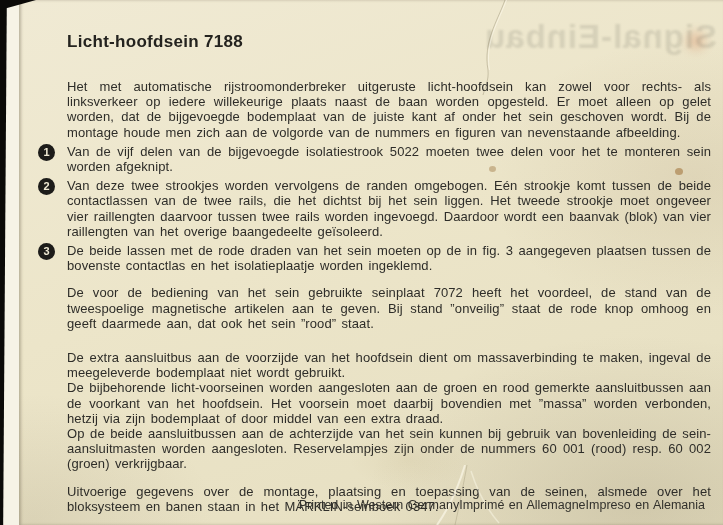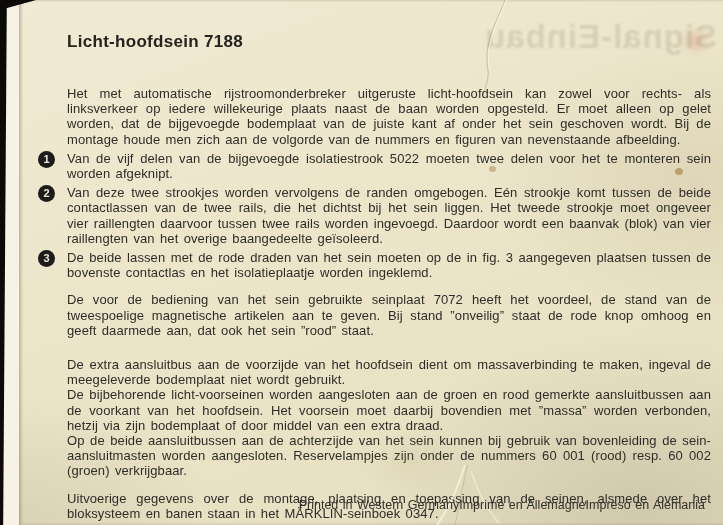--- a/index.html
+++ b/index.html
@@ -21,21 +21,21 @@
       radial-gradient(ellipse 420px 260px at 88% 96%, rgba(125,113,86,0.20), transparent 65%),
       radial-gradient(ellipse 260px 180px at 2% 99%, rgba(130,118,90,0.14), transparent 70%),
       linear-gradient(160deg, #f0ead4 0%, var(--paper,#ece5c9) 45%, #e5dec0 100%);
     box-shadow: inset 2px 0 3px rgba(90,80,60,0.35);
   }
   .corner-wedge {
     position:absolute; left:0; top:0; width:36px; height:10px;
     background:#0b0a08; clip-path:polygon(0 0, 100% 0, 0 100%);
   }
   .title {
-    margin:0 0 34px 0; font-size:17px; font-weight:bold;
+    margin:0 0 27px 0; font-size:17px; font-weight:bold;
     letter-spacing:0.3px; color:#24231f;
   }
   .para, .step {
     margin:0 0 4px 0; font-size:13px; line-height:15.2px;
     text-align:justify; word-spacing:1.6px; letter-spacing:0.1px;
   }
   .step { position:relative; }
   .badge {
     position:absolute; left:-29px; top:0; width:17px; height:17px;
     border-radius:50%; background:var(--badge,#1d1c1a); color:#efe9d4;

